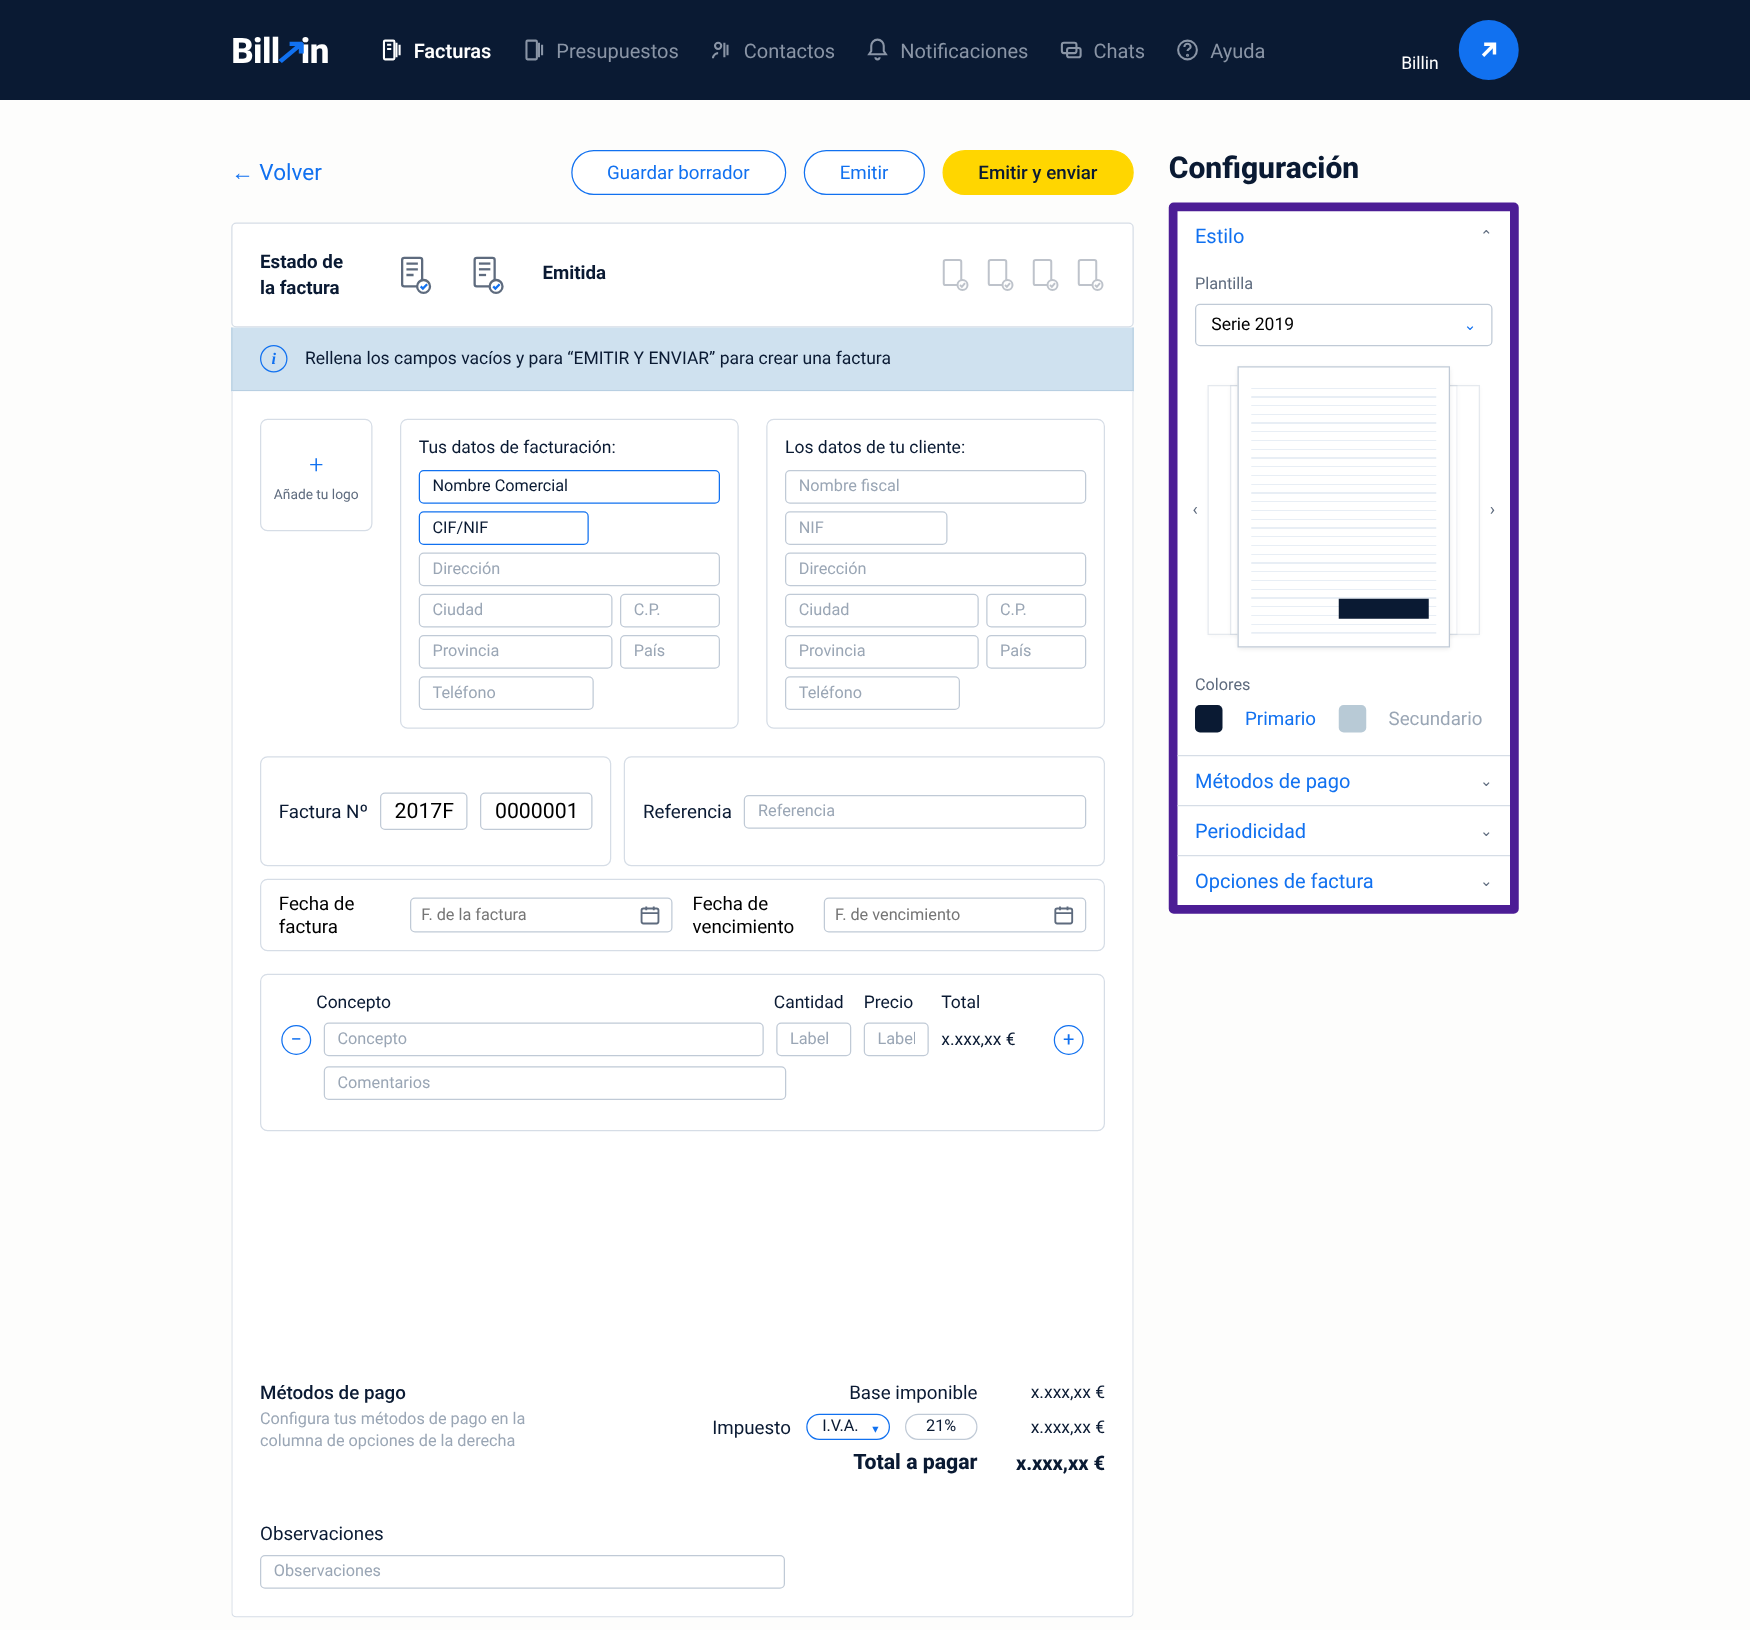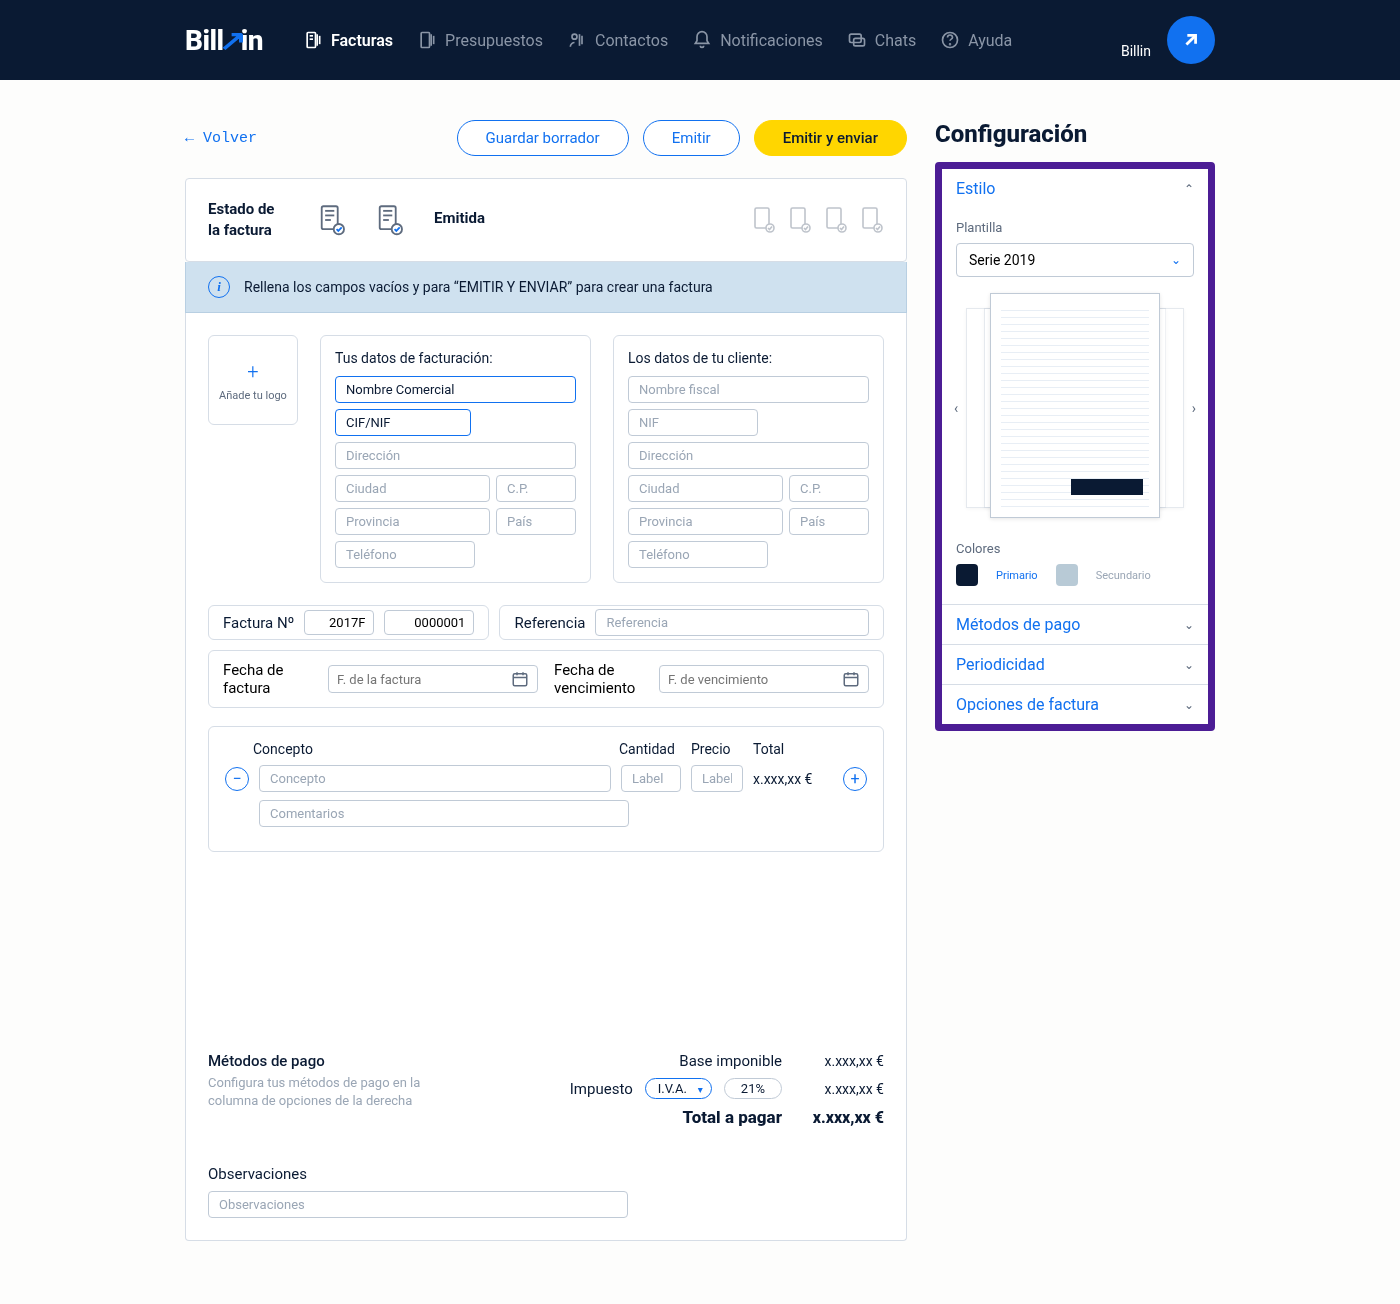--- a/index.html
+++ b/index.html
@@ -17,21 +17,21 @@
 .user-name { font-size: 14px; margin-top: 21px; }
 .user-badge { width: 48px; height: 48px; border-radius: 50%; background: #1171f0; display: flex; align-items: center; justify-content: center; color: #fff; font-size: 22px; font-weight: bold; }
 
 
 .page { display: flex; padding: 40px 185px 40px 185px; gap: 28px; }
 .left-col { flex: 1; }
 .right-col { width: 280px; }
 
 
 .top-actions { display: flex; align-items: center; gap: 14px; margin-bottom: 22px; }
-.back-link { color: #1171f0; font-size: 15px; cursor: pointer; margin-right: auto; font-family: Liberation Mono, monospace; }
+.back-link { color: #1171f0; font-size: 18px; cursor: pointer; margin-right: auto; }
 .btn { border: 1.5px solid #1171f0; background: #fff; color: #1171f0; padding: 8px 28px; border-radius: 18px; font-size: 15px; cursor: pointer; }
 .btn-yellow { background: #ffd600; border-color: #ffd600; color: #0a1a33; font-weight: 500; }
 
 
 .status-box { border: 1px solid #d6dde6; border-radius: 4px; padding: 20px 22px; display: flex; align-items: center; gap: 30px; background: #fff; }
 .status-title { font-weight: 700; font-size: 15px; color: #0a1a33; line-height: 1.4; width: 80px; }
 .state-icon-svg { color: #5e6b7e; }
 .status-text { flex: 1; }
 .status-text .st-title { font-weight: 700; font-size: 15px; color: #0a1a33; margin-bottom: 4px; }
 .status-text .st-desc { font-size: 13px; color: #5e6b7e; line-height: 1.5; max-width: 280px; }
@@ -54,23 +54,23 @@
 .bb-fields { display: flex; flex-direction: column; gap: 6px; }
 .bb-row { display: flex; gap: 6px; }
 .input { border: 1px solid #c0cad6; border-radius: 4px; padding: 5px 10px; font-size: 13px; color: #0a1a33; background: #fff; width: 100%; }
 .input::placeholder { color: #9aa6b5; }
 .input-filled { border-color: #1171f0; }
 .input-half { flex: 1; }
 .input-short { width: 80px; }
 
 
 .meta-row { display: flex; gap: 10px; margin-bottom: 10px; }
-.meta-box { border: 1px solid #d6dde6; border-radius: 6px; padding: 3px 14px; display: flex; align-items: center; gap: 10px; font-size: 15px; color: #0a1a33; }
+.meta-box { border: 1px solid #d6dde6; border-radius: 6px; padding: 28px 14px; display: flex; align-items: center; gap: 10px; font-size: 15px; color: #0a1a33; }
 .meta-label { font-size: 15px; }
-.input-small { border: 1px solid #c0cad6; border-radius: 4px; padding: 4px 8px; font-size: 13px; width: 70px; text-align: right; }
+.input-small { border: 1px solid #c0cad6; border-radius: 4px; padding: 4px 8px; font-size: 17px; width: 70px; text-align: center; }
 .input-med { width: 90px; }
 
 
 .date-row { border: 1px solid #d6dde6; border-radius: 6px; padding: 10px 14px; display: flex; align-items: center; gap: 16px; margin-bottom: 18px; }
 .date-group { display: flex; align-items: center; gap: 10px; flex: 1; }
 .date-input-wrap { display: flex; align-items: center; gap: 8px; border: 1px solid #c0cad6; border-radius: 4px; padding: 4px 8px; flex: 1; }
 .date-input-wrap input { border: none; outline: none; font-size: 13px; flex: 1; }
 .cal-icon { width: 18px; height: 18px; color: #5e6b7e; }
 
 
@@ -123,21 +123,21 @@
 .carousel-arrow { position: absolute; top: 50%; transform: translateY(-50%); color: #5e6b7e; font-size: 14px; cursor: pointer; padding: 6px; }
 .ca-left { left: -8px; }
 .ca-right { right: -8px; }
 .tmpl-card { position: absolute; background: #fff; border: 1px solid #c0cad6; box-shadow: 0 1px 4px rgba(0,0,0,.1); }
 .tmpl-back { width: 200px; height: 200px; opacity: 0.4; }
 .tmpl-back.left { left: 10px; top: 15px; }
 .tmpl-back.right { right: 10px; top: 15px; }
 .tmpl-front { width: 170px; height: 225px; left: 50%; transform: translateX(-50%); top: 0; padding: 10px; }
 .tmpl-skeleton { width: 100%; height: 100%; background: repeating-linear-gradient(#fff, #fff 6px, #e8eef5 6px, #e8eef5 7px); position: relative; }
 .tmpl-bar { position: absolute; bottom: 12px; left: 70px; right: 6px; height: 16px; background: #0a1a33; }
-.colors-row { display: flex; align-items: center; gap: 18px; font-size: 11px; }
+.colors-row { display: flex; align-items: center; gap: 18px; font-size: 15px; }
 .color-sw { width: 22px; height: 22px; border-radius: 4px; }
 .sw-primary { background: #0a1a33; }
 .sw-secondary { background: #b8cad6; }
 .color-label { color: #1171f0; }
 .color-label.sec { color: #9aa6b5; }
 </style>
 </head>
 <body>
 
 <div class="topbar">

